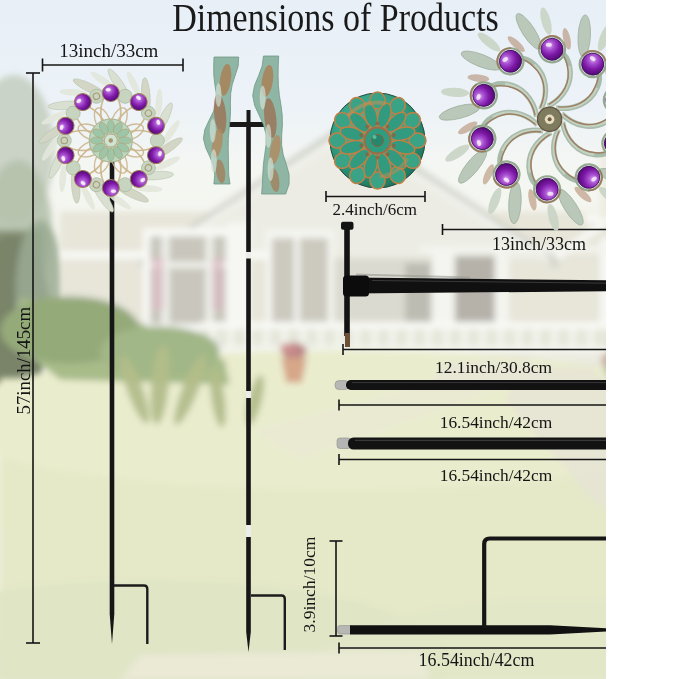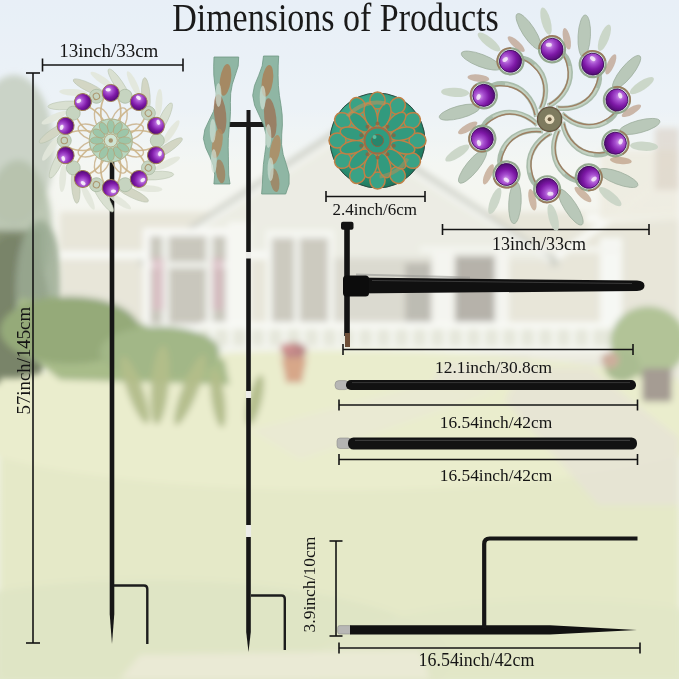--- a/index.html
+++ b/index.html
@@ -1,16 +1,16 @@
 <!DOCTYPE html>
 <html><head>
 <meta charset="utf-8">
 <style>
 html,body{margin:0;padding:0;background:#fff}
-#page{position:relative;width:679px;height:679px;overflow:hidden;font-family:"Liberation Serif",serif}
+#page{position:relative;width:606px;height:679px;overflow:hidden;font-family:"Liberation Serif",serif}
 svg{position:absolute;left:0;top:0}
 </style>
 </head>
 <body>
 <div id="page">
 <svg width="679" height="679" viewBox="0 0 679 679">
 <defs>
 <linearGradient id="skyG" x1="0" y1="0" x2="0" y2="1">
  <stop offset="0" stop-color="#dce7f3"></stop>
  <stop offset="0.16" stop-color="#e3ecf3"></stop>

